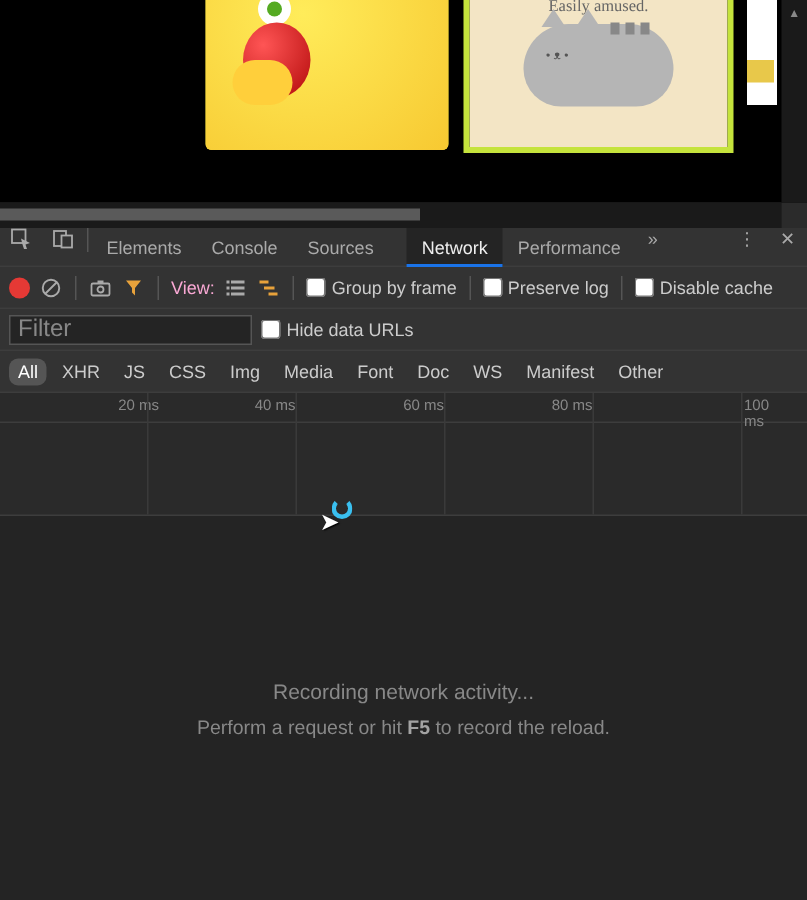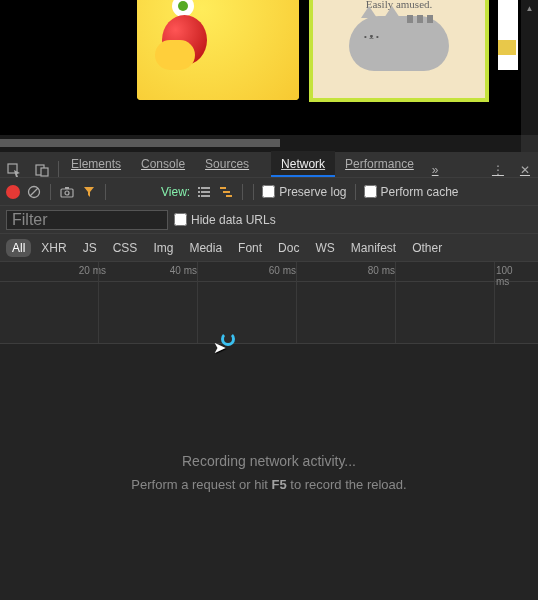--- a/index.html
+++ b/index.html
@@ -36,33 +36,33 @@
 .hscroll { position: absolute; top: 135px; left: 0; right: 17px; height: 17px; background: #2b2b2b; display: flex; align-items: center; }
 .hscroll-track { flex: 1; height: 17px; position: relative; background: #1a1a1a; }
 .hscroll-thumb { position: absolute; left: 0; width: 280px; height: 8px; top: 4px; background: #5a5a5a; }
 .vscroll { position: absolute; top: 0; right: 0; width: 17px; height: 135px; background: #1a1a1a; }
 .vscroll-btn { height: 17px; display: flex; align-items: center; justify-content: center; color: #888; font-size: 8px; }
 .corner { position: absolute; top: 135px; right: 0; width: 17px; height: 17px; background: #2b2b2b; }
 
 
 .devtools { position: absolute; top: 152px; left: 0; right: 0; bottom: 0; background: #242424; display: flex; flex-direction: column; }
 
-.dt-tabs { height: 26px; background: #333; display: flex; align-items: flex-end; border-bottom: 1px solid #3d3d3d; text-decoration: underline; }
+.dt-tabs { height: 26px; background: #333; display: flex; align-items: flex-start; border-bottom: 1px solid #3d3d3d; }
 .dt-tab-icon { width: 28px; display: flex; align-items: center; justify-content: center; color: #aaa; }
 .dt-tab { padding: 0 10px; height: 26px; line-height: 26px; color: #aaa; cursor: pointer; }
 .dt-tab.active { color: #eee; border-bottom: 2px solid #1a73e8; background: #242424; margin-left: 12px; }
 .dt-spacer { flex: 1; }
 .dt-more { padding: 0 8px; color: #aaa; }
 
 .dt-toolbar { height: 28px; background: #333; display: flex; align-items: center; gap: 6px; padding: 0 6px; border-bottom: 1px solid #3d3d3d; flex-wrap: nowrap; overflow: hidden; white-space: nowrap; }
 .rec-btn { width: 14px; height: 14px; background: #e53935; border-radius: 50%; }
 .tb-icon { width: 16px; display: flex; align-items: center; justify-content: center; color: #aaa; }
 .funnel { color: #e8a23b; }
 .divider { width: 1px; height: 16px; background: #555; margin: 0 2px; }
-.tb-label { color: #86efac; margin-left: 47px; }
+.tb-label { color: #f9a8d4; }
 .chk { display: flex; align-items: center; gap: 4px; }
 .chk input { width: 13px; height: 13px; accent-color: #555; }
 
 .dt-filter-row { height: 28px; background: #333; display: flex; align-items: center; gap: 6px; padding: 0 6px; border-bottom: 1px solid #3d3d3d; }
 .filter-input { width: 162px; height: 20px; background: #242424; border: 1px solid #555; color: #ccc; padding: 0 5px; font-size: 16px; }
 .filter-input::placeholder { color: #888; }
 
 .dt-types { height: 28px; background: #333; display: flex; align-items: center; gap: 4px; padding: 0 6px; border-bottom: 1px solid #3d3d3d; }
 .type-btn { padding: 2px 6px; border-radius: 6px; color: #ccc; cursor: pointer; }
 .type-btn.active { background: #555; color: #fff; text-align: right; }
@@ -182,29 +182,33 @@
         </svg>
     </div>
     <div class="tb-icon">
       <svg width="14" height="12" viewBox="0 0 14 12">
           <rect x="1" y="1" width="6" height="2" fill="#e8a23b"></rect>
           <rect x="4" y="5" width="7" height="2" fill="#e8a23b"></rect>
           <rect x="7" y="9" width="6" height="2" fill="#e8a23b"></rect>
         </svg>
     </div>
     <div class="divider"></div>
+    <label class="chk">
+      <input type="checkbox" style="">
+        <span>Group by frame</span>
+    </label>
     <div class="divider"></div>
     <label class="chk">
       <input type="checkbox" style="">
         <span>Preserve log</span>
     </label>
     <div class="divider"></div>
     <label class="chk">
       <input type="checkbox" style="">
-        <span>Perform cache</span>
+        <span>Disable cache</span>
     </label>
   </div>
 
   <div class="dt-filter-row">
     <input class="filter-input" placeholder="Filter" style="">
     <label class="chk">
       <input type="checkbox" style="">
         <span>Hide data URLs</span>
     </label>
   </div>

